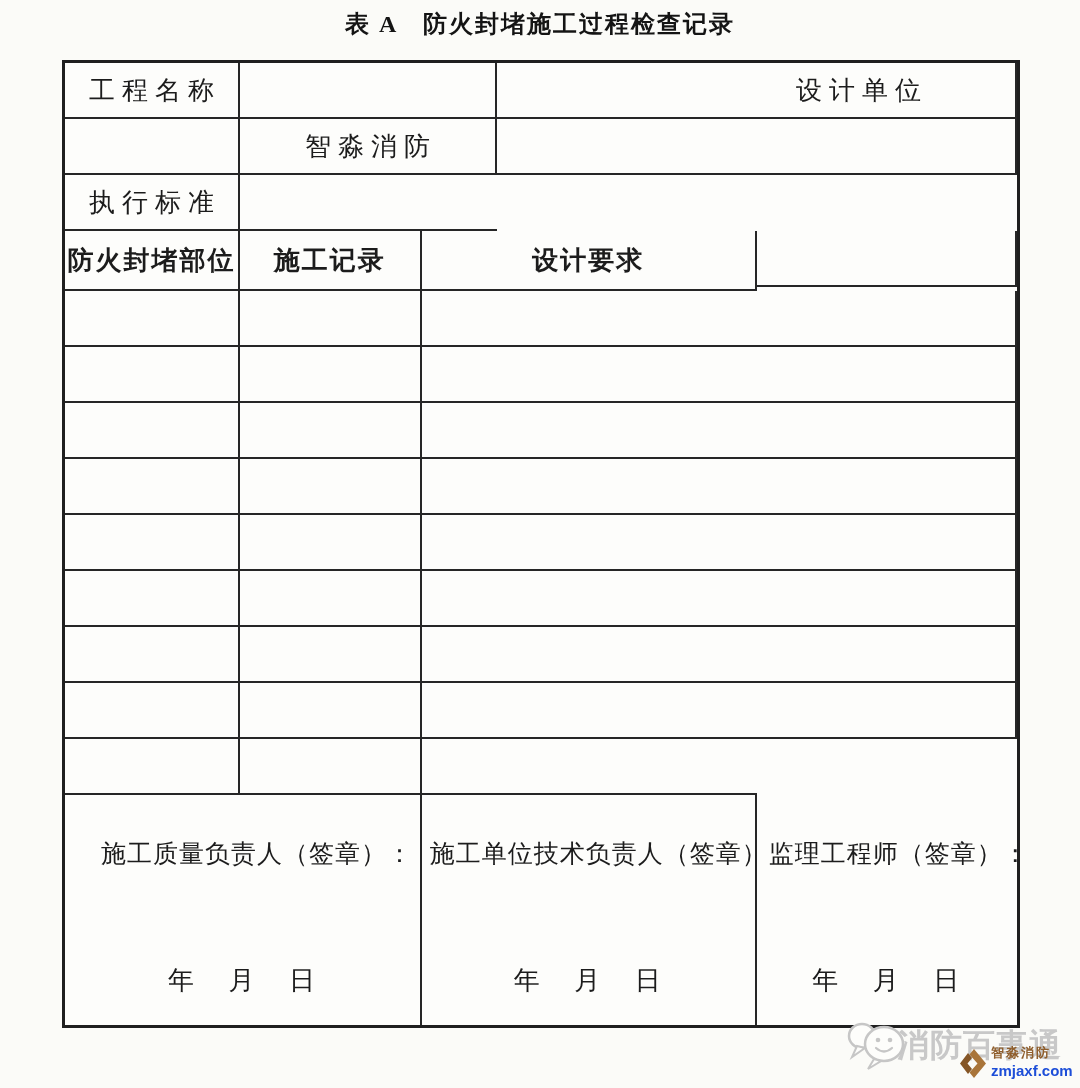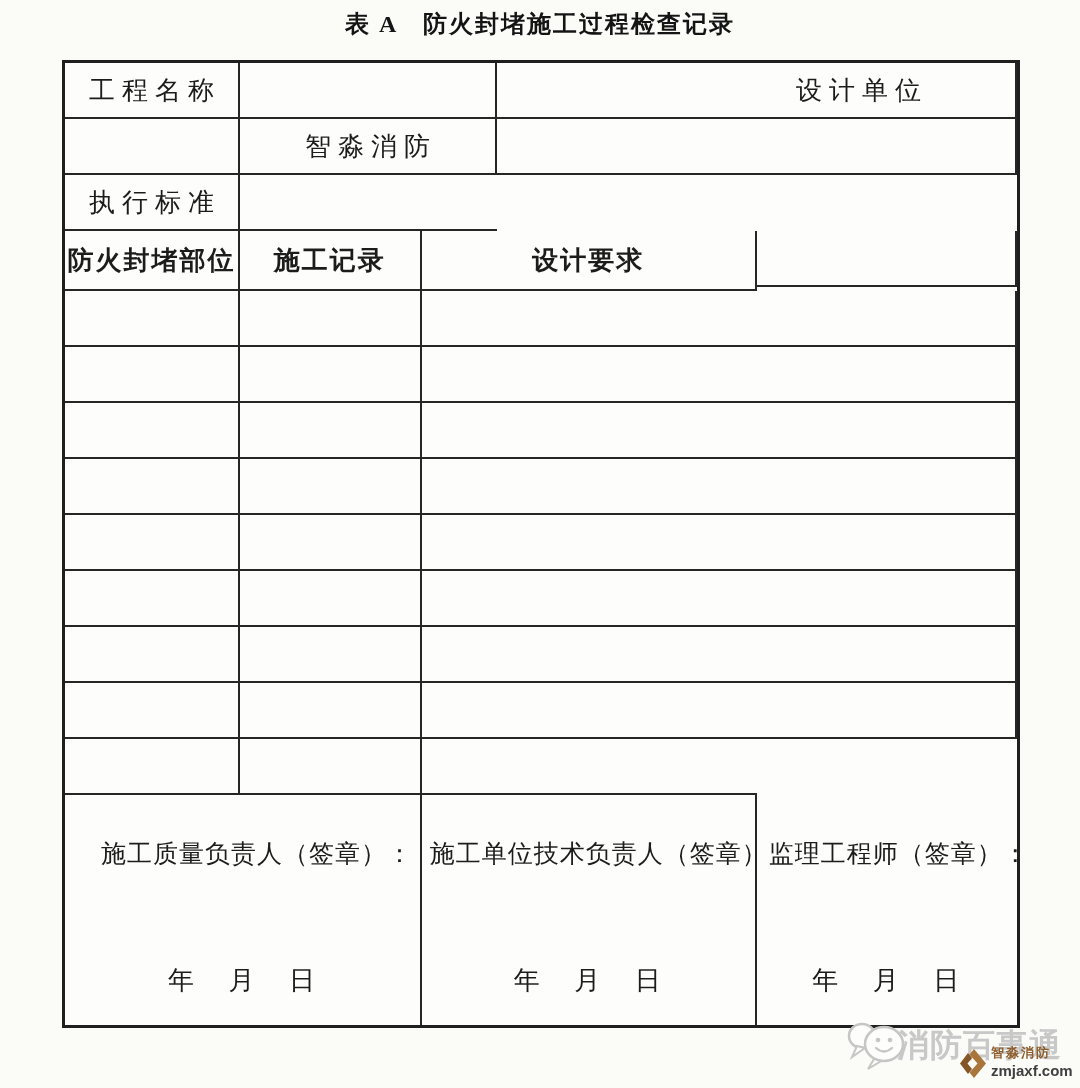--- a/index.html
+++ b/index.html
@@ -55,21 +55,21 @@
   }
   .wm-bubbles{position:absolute;left:846px;top:1017px;z-index:7;}
   .wm-diamond{position:absolute;left:959px;top:1048px;z-index:7;}
   .wm-name{
     position:absolute;left:991px;top:1044px;z-index:7;
     font-size:13px;font-weight:bold;letter-spacing:2px;color:#8f5e2c;
     font-family:"Liberation Sans", sans-serif;white-space:nowrap;
   }
   .wm-site{
     position:absolute;left:991px;top:1062px;z-index:7;
-    font-size:15px;font-weight:bold;color:#404040;
+    font-size:15px;font-weight:bold;color:#1d4ed8;
     font-family:"Liberation Sans", sans-serif;white-space:nowrap;
   }
 </style>
 </head>
 <body>
 
 <div class="page-title">表 A　防火封堵施工过程检查记录</div>
 
 <div class="form">
 

